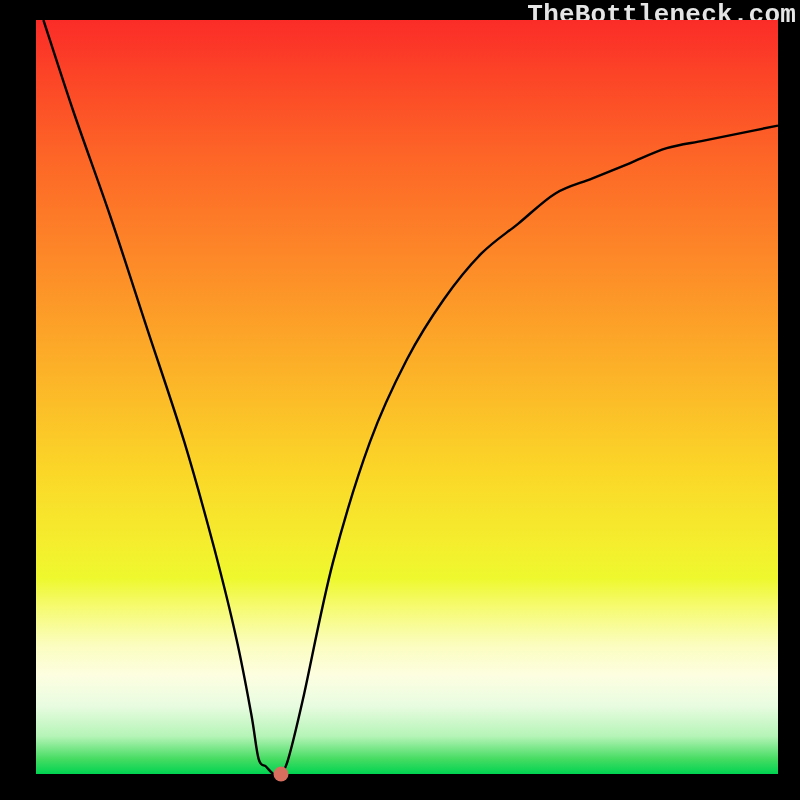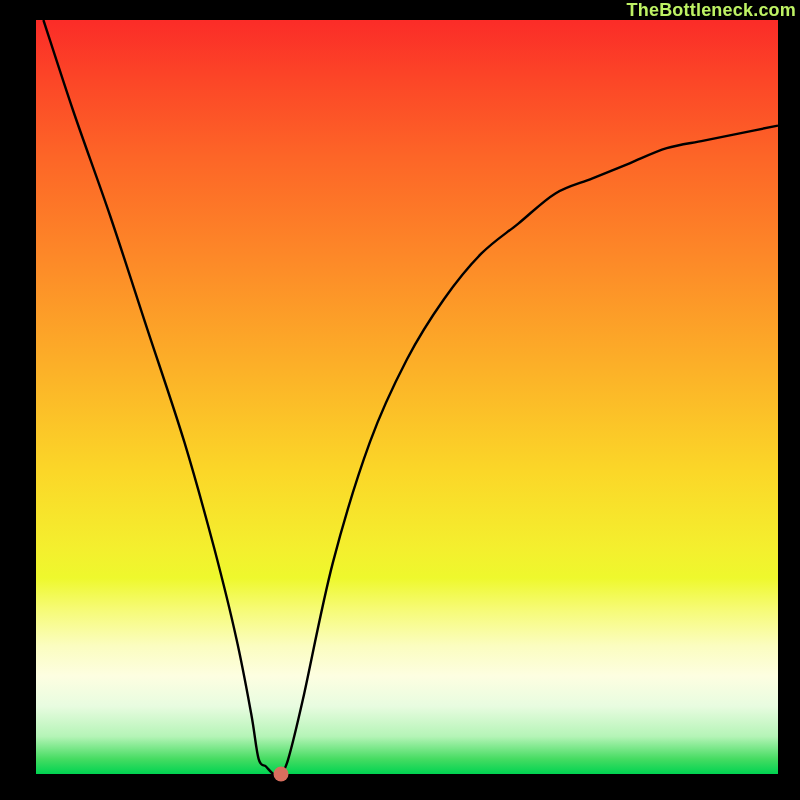--- a/index.html
+++ b/index.html
@@ -39,24 +39,24 @@
       #e8fce0 91%,
       #b5f4b7 95%,
       #46dc62 98%,
       #00d351 100%
     );
   }
   .watermark {
     position: absolute;
     top: 0;
     right: 4px;
-    font-family: Liberation Sans, sans-serif;
-    font-size: 18px;
+    font-family: Liberation Mono, monospace;
+    font-size: 26px;
     font-weight: 600;
-    color: #bef264;
+    color: #e5e5e5;
     letter-spacing: 0.2px;
   }
   svg.curve {
     position: absolute;
     left: 0;
     top: 0;
     width: 742px;
     height: 754px;
   }
   .dot {

